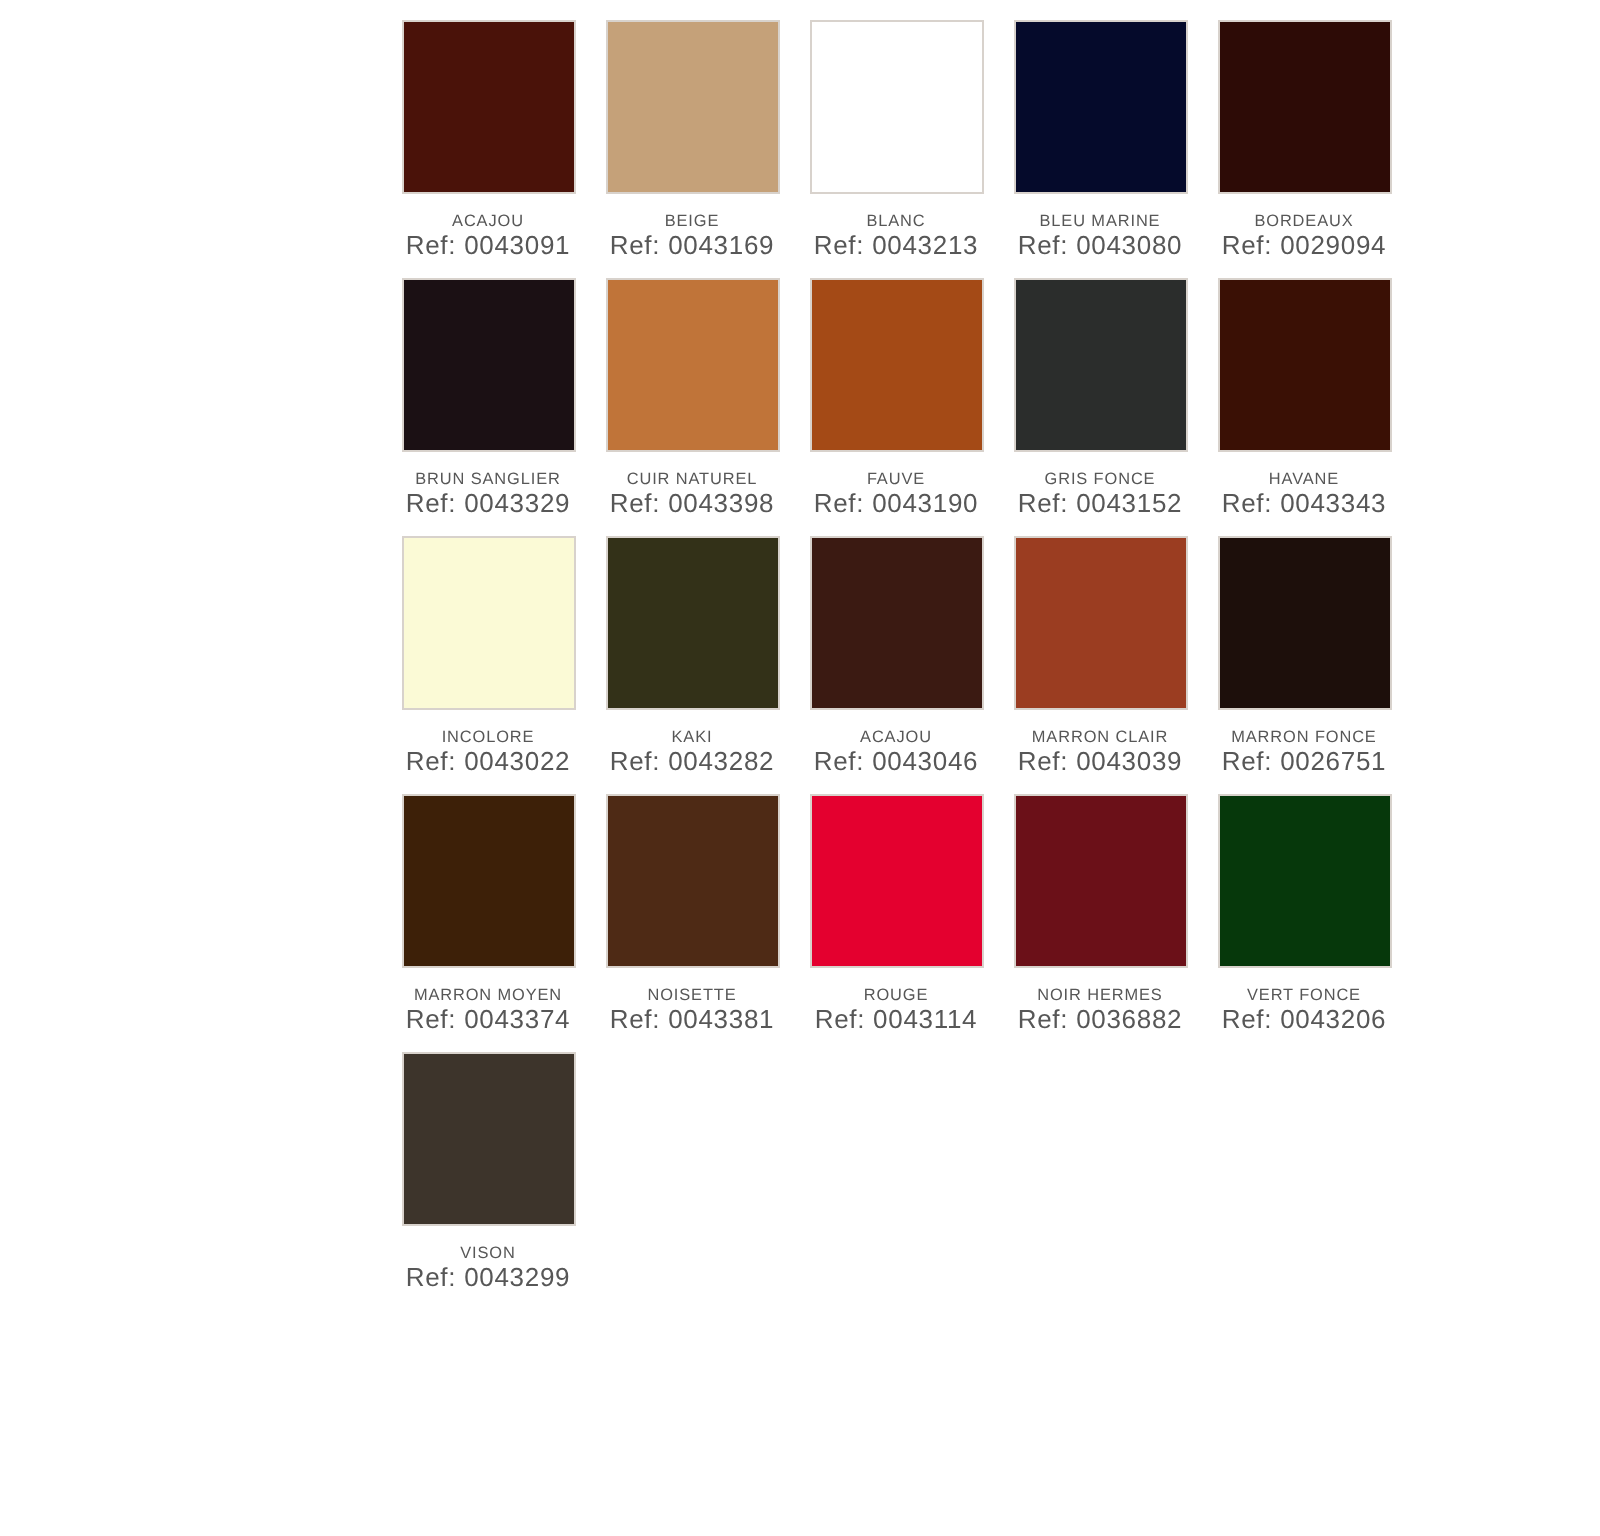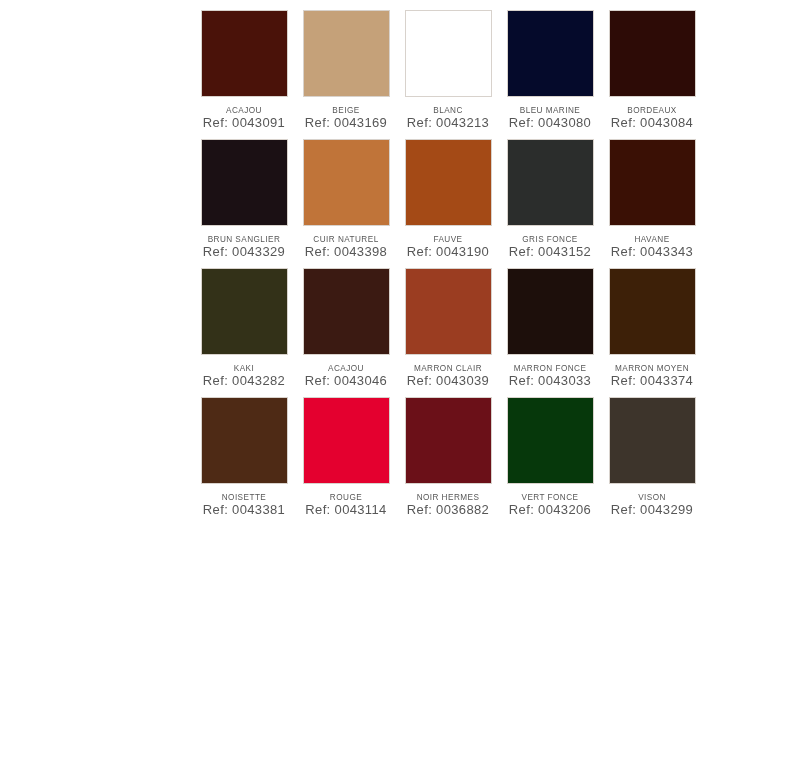--- a/index.html
+++ b/index.html
@@ -84,21 +84,21 @@
       <div class="swatch-ref">Ref: 0043213</div>
     </div>
     <div class="swatch-cell">
       <div class="swatch-chip" style="background: rgb(5, 10, 43); border-color: rgb(216, 210, 204);"></div>
       <div class="swatch-name">BLEU MARINE</div>
       <div class="swatch-ref">Ref: 0043080</div>
     </div>
     <div class="swatch-cell">
       <div class="swatch-chip" style="background: rgb(45, 11, 6); border-color: rgb(216, 210, 204);"></div>
       <div class="swatch-name">BORDEAUX</div>
-      <div class="swatch-ref">Ref: 0043084</div>
+      <div class="swatch-ref">Ref: 0029094</div>
     </div>
     <div class="swatch-cell">
       <div class="swatch-chip" style="background: rgb(27, 16, 20); border-color: rgb(216, 210, 204);"></div>
       <div class="swatch-name">BRUN SANGLIER</div>
       <div class="swatch-ref">Ref: 0043329</div>
     </div>
     <div class="swatch-cell">
       <div class="swatch-chip" style="background: rgb(192, 116, 57); border-color: rgb(216, 210, 204);"></div>
       <div class="swatch-name">CUIR NATUREL</div>
       <div class="swatch-ref">Ref: 0043398</div>
@@ -112,38 +112,43 @@
       <div class="swatch-chip" style="background: rgb(43, 45, 44); border-color: rgb(216, 210, 204);"></div>
       <div class="swatch-name">GRIS FONCE</div>
       <div class="swatch-ref">Ref: 0043152</div>
     </div>
     <div class="swatch-cell">
       <div class="swatch-chip" style="background: rgb(58, 16, 5); border-color: rgb(216, 210, 204);"></div>
       <div class="swatch-name">HAVANE</div>
       <div class="swatch-ref">Ref: 0043343</div>
     </div>
     <div class="swatch-cell">
+      <div class="swatch-chip" style="background: rgb(251, 250, 214); border-color: rgb(216, 210, 204);"></div>
+      <div class="swatch-name">INCOLORE</div>
+      <div class="swatch-ref">Ref: 0043022</div>
+    </div>
+    <div class="swatch-cell">
       <div class="swatch-chip" style="background: rgb(51, 49, 24); border-color: rgb(216, 210, 204);"></div>
       <div class="swatch-name">KAKI</div>
       <div class="swatch-ref">Ref: 0043282</div>
     </div>
     <div class="swatch-cell">
       <div class="swatch-chip" style="background: rgb(59, 26, 18); border-color: rgb(216, 210, 204);"></div>
       <div class="swatch-name">ACAJOU</div>
       <div class="swatch-ref">Ref: 0043046</div>
     </div>
     <div class="swatch-cell">
       <div class="swatch-chip" style="background: rgb(155, 61, 33); border-color: rgb(216, 210, 204);"></div>
       <div class="swatch-name">MARRON CLAIR</div>
       <div class="swatch-ref">Ref: 0043039</div>
     </div>
     <div class="swatch-cell">
       <div class="swatch-chip" style="background: rgb(29, 15, 11); border-color: rgb(216, 210, 204);"></div>
       <div class="swatch-name">MARRON FONCE</div>
-      <div class="swatch-ref">Ref: 0043033</div>
+      <div class="swatch-ref">Ref: 0026751</div>
     </div>
     <div class="swatch-cell">
       <div class="swatch-chip" style="background: rgb(61, 32, 8); border-color: rgb(216, 210, 204);"></div>
       <div class="swatch-name">MARRON MOYEN</div>
       <div class="swatch-ref">Ref: 0043374</div>
     </div>
     <div class="swatch-cell">
       <div class="swatch-chip" style="background: rgb(78, 42, 21); border-color: rgb(216, 210, 204);"></div>
       <div class="swatch-name">NOISETTE</div>
       <div class="swatch-ref">Ref: 0043381</div>

